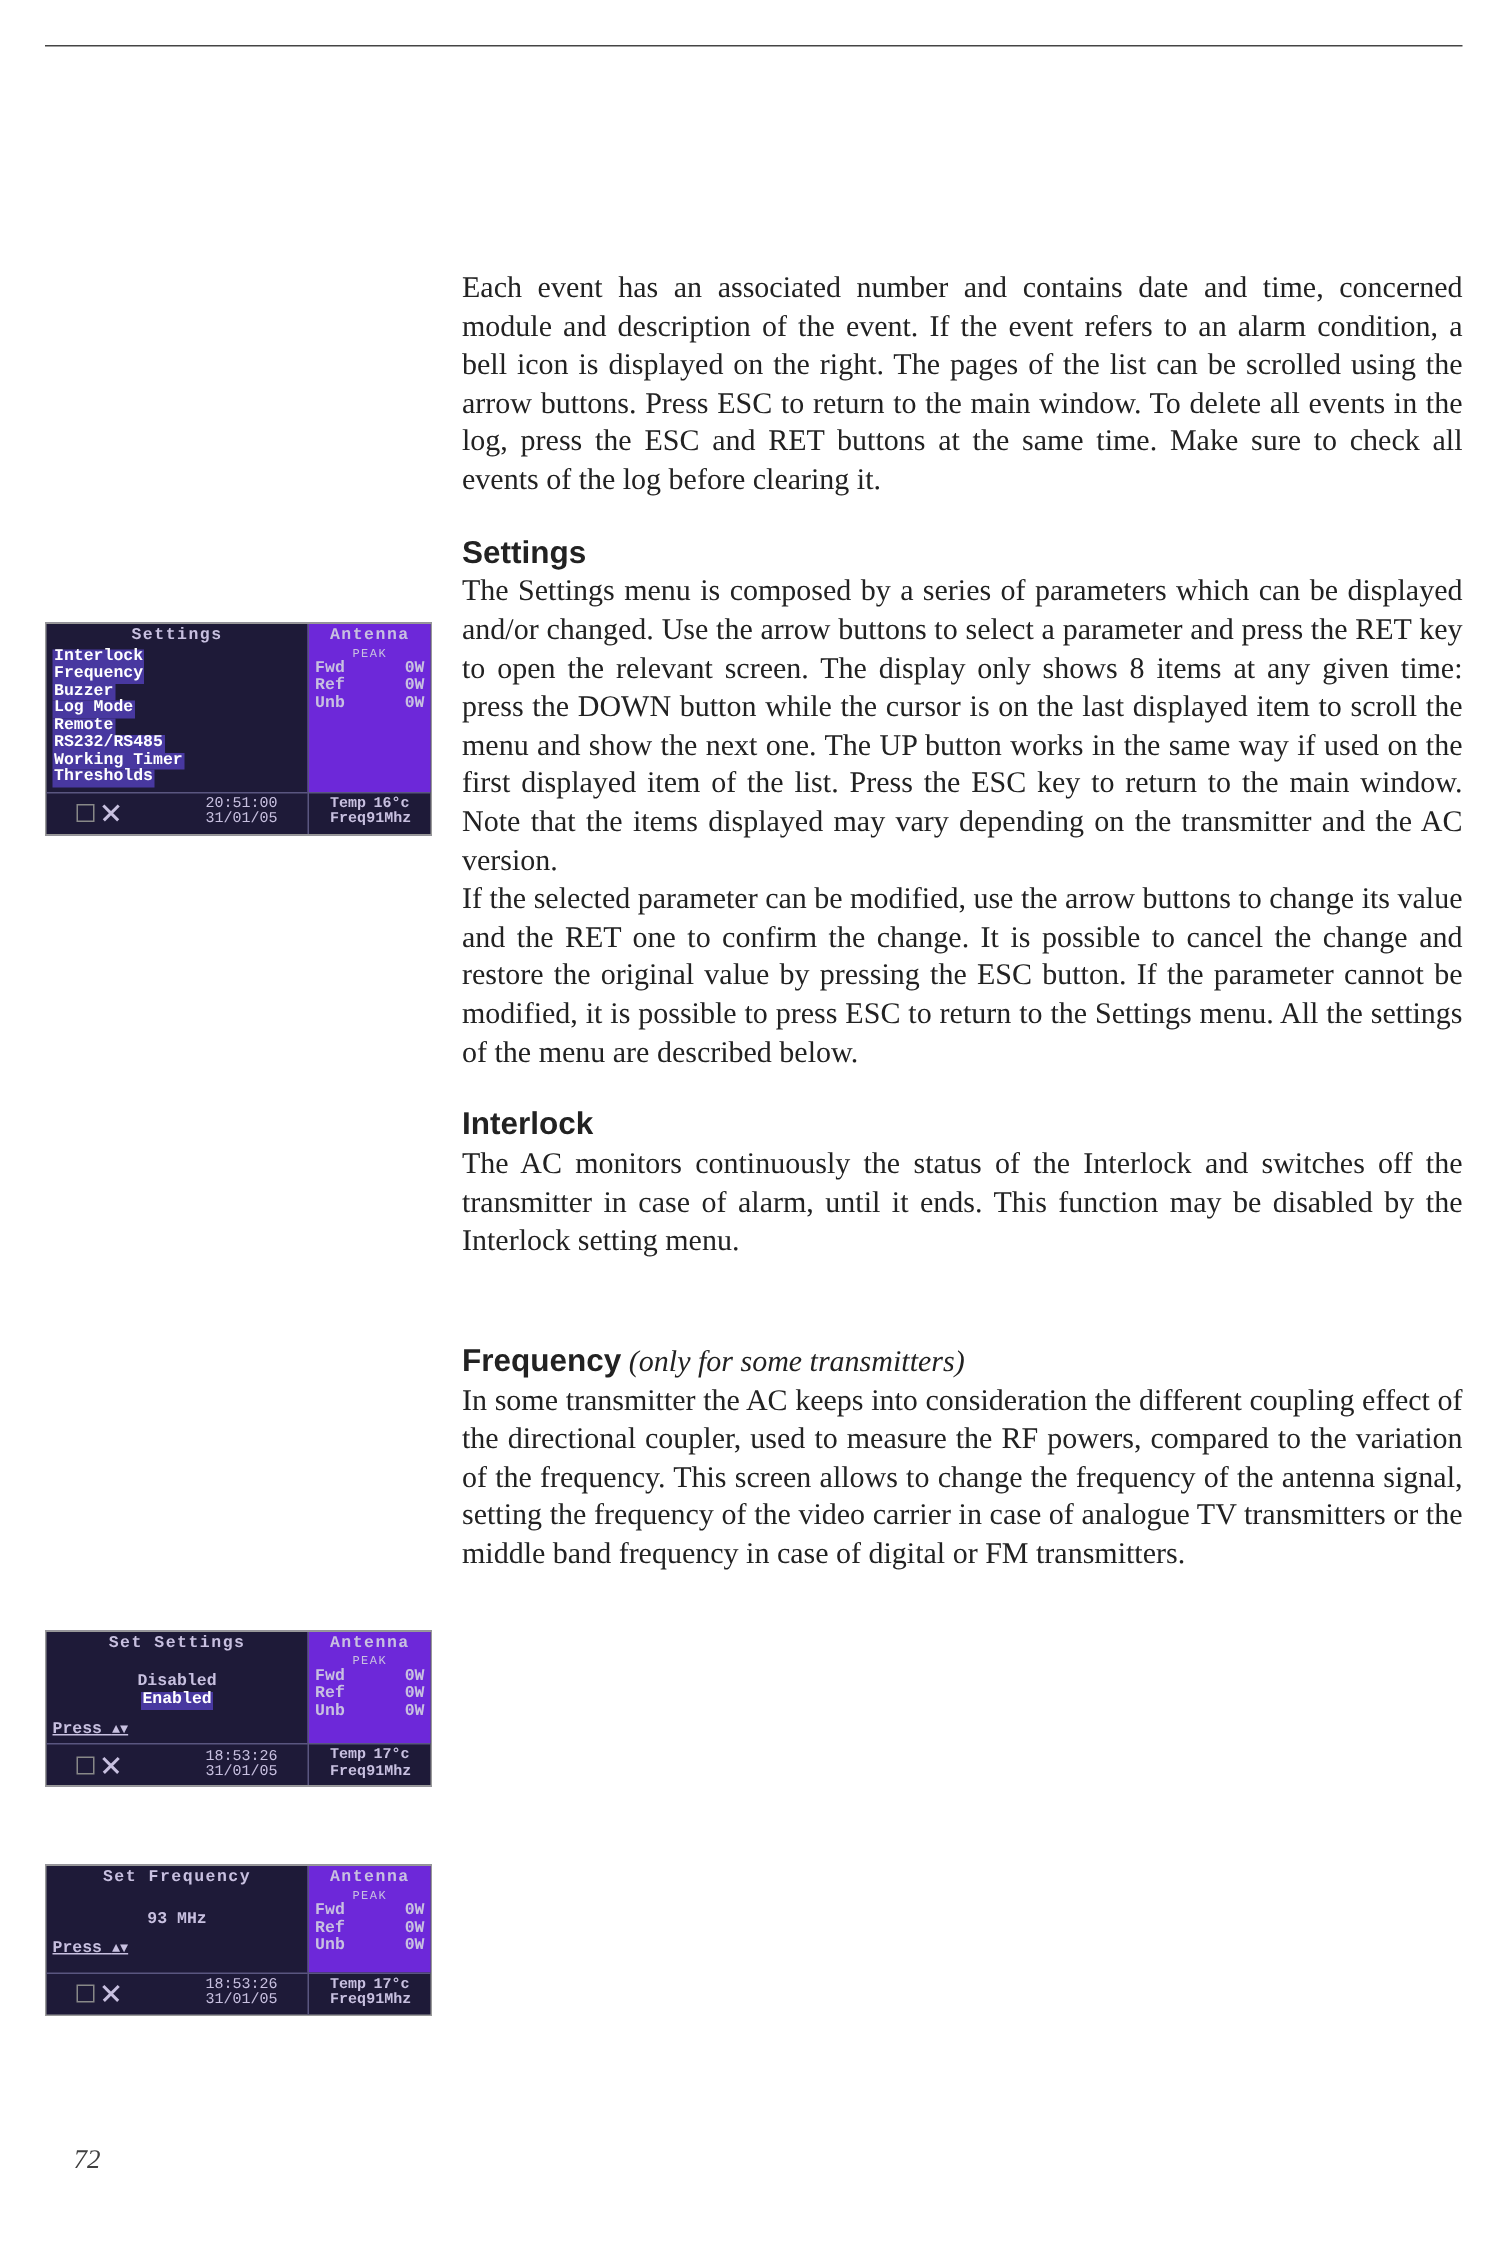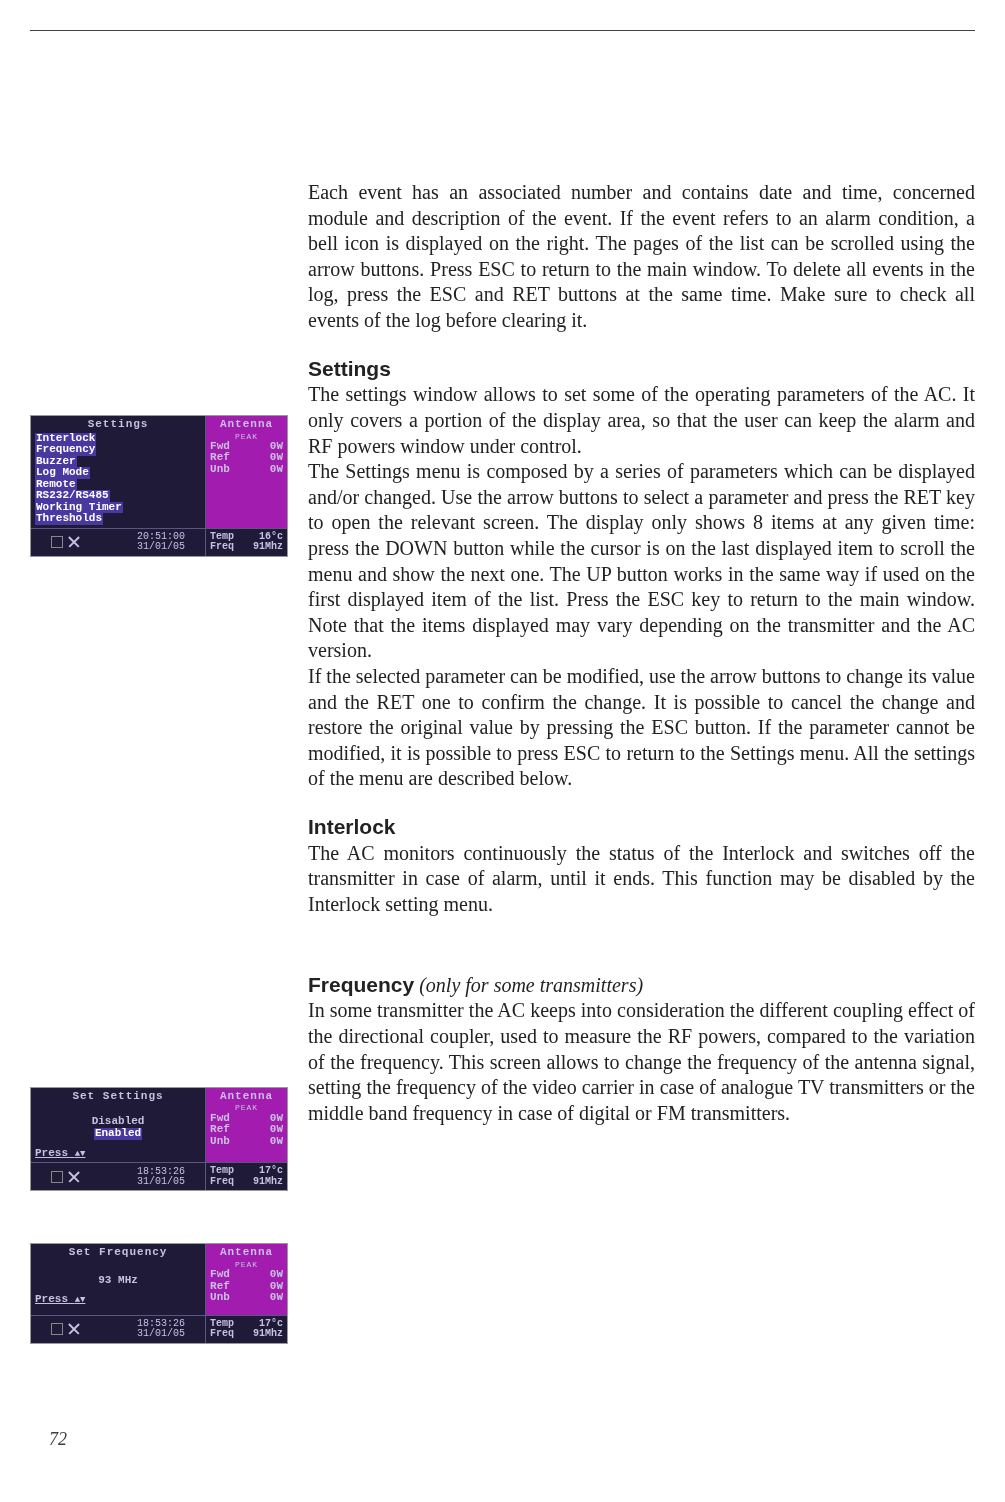--- a/index.html
+++ b/index.html
@@ -58,21 +58,21 @@
     .lcd-row { display: flex; }
     .lcd-left {
       width: 68%;
       padding: 3px 4px;
       position: relative;
     }
     .lcd-right {
       width: 32%;
       border-left: 1px solid #5a5680;
       padding: 3px 4px;
-      background: #a21caf;
+      background: #6d28d9;
     }
     .lcd-title {
       text-align: center;
       letter-spacing: 1px;
       font-weight: bold;
       padding-bottom: 2px;
     }
     .lcd-hl {
       background: #4838a0;
       color: #fff;
@@ -90,21 +90,21 @@
     .lcd-time {
       text-align: right;
       font-size: 10px;
       line-height: 1;
       margin-left: auto;
       color: #c8c0e0;
     }
     .lcd-status-right {
       border-top: 1px solid #5a5680;
       border-left: 1px solid #5a5680;
-      padding: 3px 4px;
+      padding: 3px 14px;
       font-size: 10px;
     }
     .lcd-bottom { display: flex; }
     .lcd-bottom .lcd-status { width: 68%; }
     .lcd-bottom .lcd-status-right { width: 32%; }
     .icon-sq {
       width: 12px; height: 12px;
       border: 1px solid #888;
       display: inline-block;
     }
@@ -312,21 +312,20 @@
         </div>
       </div>
     </div>
 
   </div>
 
   <div class="right-col">
     <p>Each event has an associated number and contains date and time, concerned module and description of the event. If the event refers to an alarm condition, a bell icon is displayed on the right. The pages of the list can be scrolled using the arrow buttons. Press ESC to return to the main window. To delete all events in the log, press the ESC and RET buttons at the same time. Make sure to check all events of the log before clearing it.</p>
 
     <div class="section-heading" style="margin-top:22px;">Settings</div>
-    <p>The settings window allows to set some of the operating parameters of the AC. It only covers a portion of the display area, so that the user can keep the alarm and RF powers window under control.</p>
     <p>The Settings menu is composed by a series of parameters which can be displayed and/or changed. Use the arrow buttons to select a parameter and press the RET key to open the relevant screen. The display only shows 8 items at any given time: press the DOWN button while the cursor is on the last displayed item to scroll the menu and show the next one. The UP button works in the same way if used on the first displayed item of the list. Press the ESC key to return to the main window. Note that the items displayed may vary depending on the transmitter and the AC version.</p>
     <p>If the selected parameter can be modified, use the arrow buttons to change its value and the RET one to confirm the change. It is possible to cancel the change and restore the original value by pressing the ESC button. If the parameter cannot be modified, it is possible to press ESC to return to the Settings menu. All the settings of the menu are described below.</p>
 
     <div class="section-heading" style="margin-top:22px;">Interlock</div>
     <p>The AC monitors continuously the status of the Interlock and switches off the transmitter in case of alarm, until it ends. This function may be disabled by the Interlock setting menu.</p>
 
     <div style="margin-top:54px;">
       <span class="section-heading" style="display:inline">Frequency</span>
       <span class="italic">(only for some transmitters)</span>
     </div>

